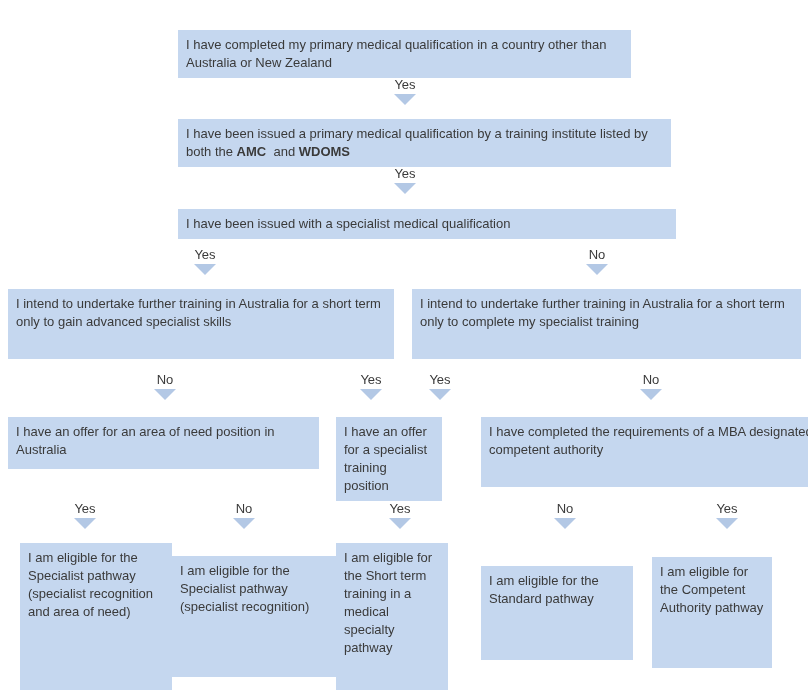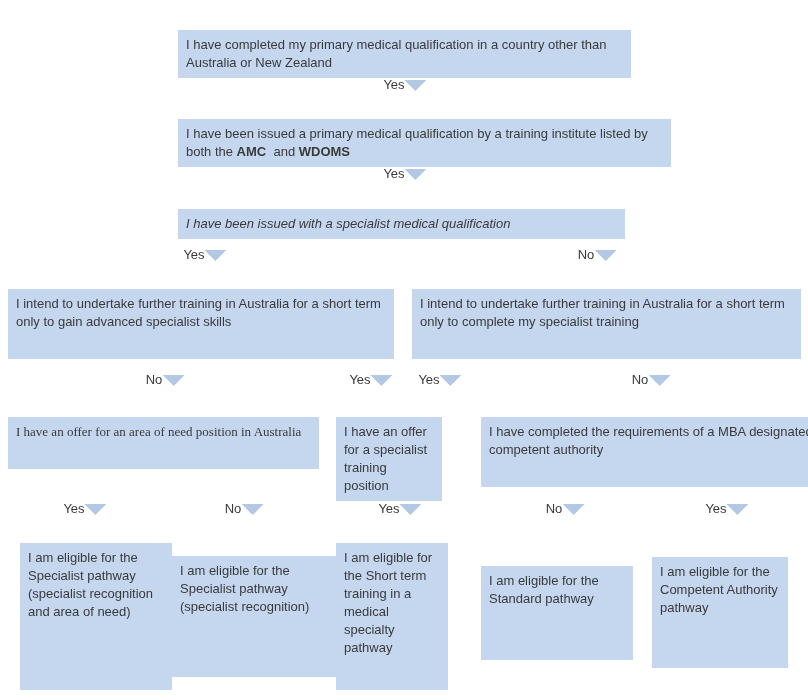--- a/index.html
+++ b/index.html
@@ -18,21 +18,21 @@
     color: var(--text, #3a3a3a);
     font-size: 13px;
     line-height: 18px;
     padding: 6px 8px;
   }
   .node b { font-weight: bold; }
   .arrow {
     position: absolute;
     transform: translateX(-50%);
     display: flex;
-    flex-direction: row;
+    flex-direction: column;
     align-items: center;
   }
   .arrow-label {
     font-size: 13px;
     line-height: 15px;
     color: var(--text, #3a3a3a);
     margin-bottom: 2px;
     white-space: nowrap;
   }
   .tri {
@@ -57,21 +57,21 @@
 
   <div class="node" style="left:178px; top:119px; width:493px; min-height:42px;">
     <span>I have been issued a primary medical qualification by a training institute listed by both the </span><b>AMC</b><span> &nbsp;and </span><b>WDOMS</b>
   </div>
 
   <div class="arrow" style="left:405px; top:166px;">
     <div class="arrow-label">Yes</div>
     <div class="tri"></div>
   </div>
 
-  <div class="node" style="left:178px; top:209px; width:447px;font-style:italic;">I have been issued with a specialist medical qualification</div>
+  <div class="node" style="left:178px; top:209px; width:498px;">I have been issued with a specialist medical qualification</div>
 
   <div class="arrow" style="left:205px; top:247px;">
     <div class="arrow-label">Yes</div>
     <div class="tri"></div>
   </div>
   <div class="arrow" style="left:597px; top:247px;">
     <div class="arrow-label">No</div>
     <div class="tri"></div>
   </div>
 
@@ -88,21 +88,21 @@
   </div>
   <div class="arrow" style="left:440px; top:372px;">
     <div class="arrow-label">Yes</div>
     <div class="tri"></div>
   </div>
   <div class="arrow" style="left:651px; top:372px;">
     <div class="arrow-label">No</div>
     <div class="tri"></div>
   </div>
 
-  <div class="node" style="left:8px; top:417px; width:311px; min-height:52px;font-family:Liberation Serif, serif;">I have an offer for an area of need position in Australia</div>
+  <div class="node" style="left:8px; top:417px; width:311px; min-height:52px;">I have an offer for an area of need position in Australia</div>
   <div class="node" style="left:336px; top:417px; width:106px; min-height:70px;">I have an offer for a specialist training position</div>
   <div class="node" style="left:481px; top:417px; width:373px; min-height:70px;">I have completed the requirements of a MBA designated competent authority</div>
 
   <div class="arrow" style="left:85px; top:501px;">
     <div class="arrow-label">Yes</div>
     <div class="tri"></div>
   </div>
   <div class="arrow" style="left:244px; top:501px;">
     <div class="arrow-label">No</div>
     <div class="tri"></div>
@@ -117,15 +117,15 @@
   </div>
   <div class="arrow" style="left:727px; top:501px;">
     <div class="arrow-label">Yes</div>
     <div class="tri"></div>
   </div>
 
   <div class="node" style="left:20px; top:543px; width:152px; min-height:147px;">I am eligible for the Specialist pathway (specialist recognition and area of need)</div>
   <div class="node" style="left:172px; top:556px; width:170px; min-height:121px;">I am eligible for the Specialist pathway (specialist recognition)</div>
   <div class="node" style="left:336px; top:543px; width:112px; min-height:147px;">I am eligible for the Short term training in a medical specialty pathway</div>
   <div class="node" style="left:481px; top:566px; width:152px; min-height:94px;">I am eligible for the Standard pathway</div>
-  <div class="node" style="left:652px; top:557px; width:136px; min-height:111px;">I am eligible for the Competent Authority pathway</div>
+  <div class="node" style="left:652px; top:557px; width:120px; min-height:111px;">I am eligible for the Competent Authority pathway</div>
 
 </div>
 
 </body></html>

